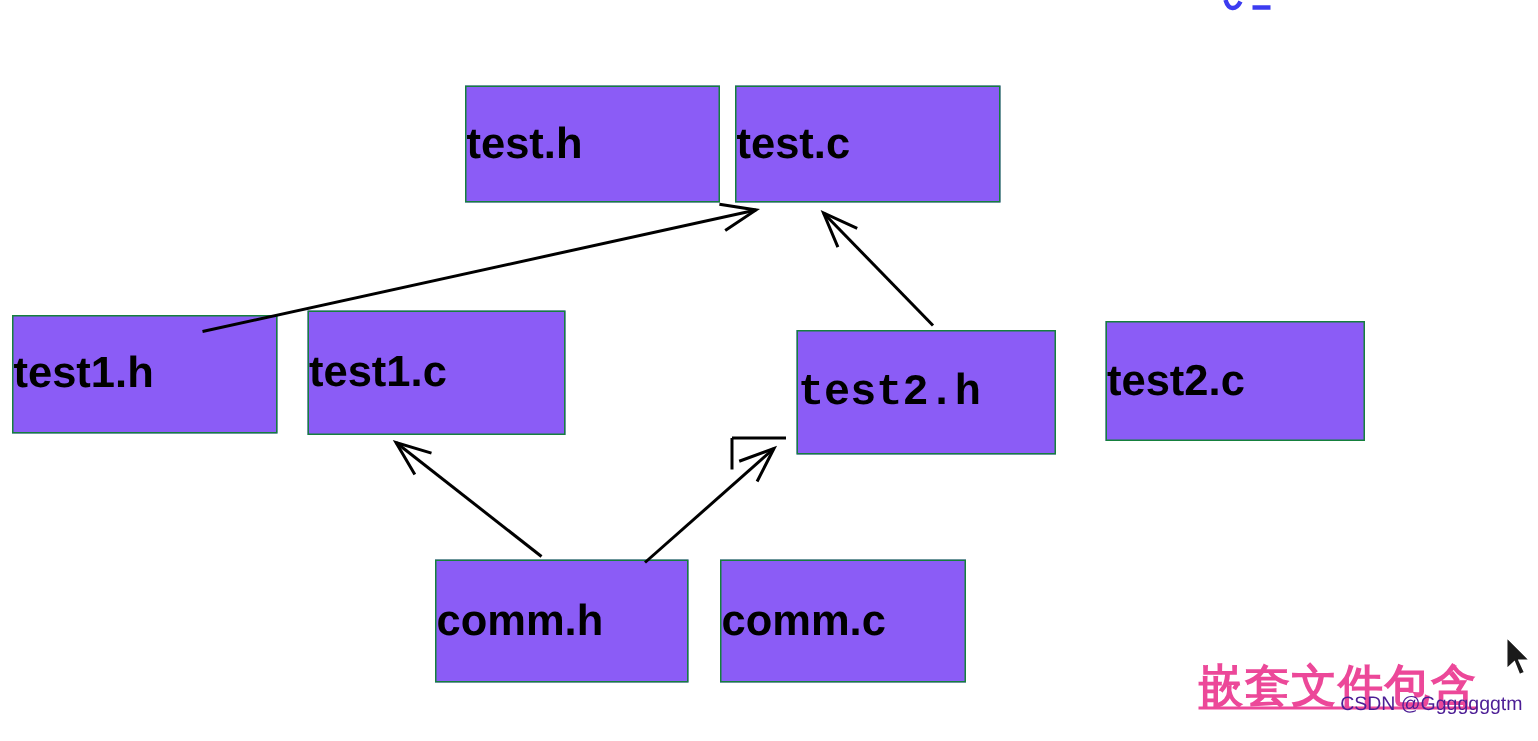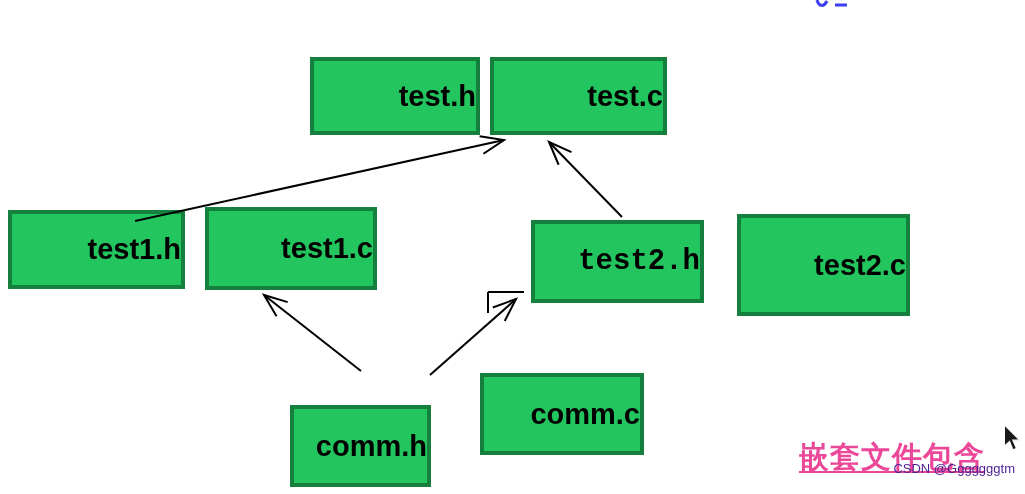--- a/index.html
+++ b/index.html
@@ -9,25 +9,25 @@
   .stage {
     position:relative;
     width:1025px;
     height:494px;
     background:#ffffff;
     overflow:hidden;
   }
 
   .node {
     position:absolute;
-    border:4px solid #15803d;
-    background:#22c55e;
+    border:1px solid #15803d;
+    background:#8b5cf6;
     display:flex;
     align-items:center;
-    justify-content:flex-end;
+    justify-content:flex-start;
   }
   .node span {
     font-size:29px;
     font-weight:700;
     color:#000000;
     white-space:nowrap;
   }
 
   #arrow-layer {
     position:absolute;
@@ -73,36 +73,36 @@
   }
 </style>
 </head>
 <body>
 
 <div class="stage" id="stage">
 
   <div class="node" style="left: 310px; top: 57px; width: 170px; height: 78px;">
       <span>test.h</span>
     </div>
-    <div class="node" style="left: 490px; top: 57px; width: 177px; height: 78px; padding-left: 44px;">
+    <div class="node" style="left: 490px; top: 57px; width: 177px; height: 78px;">
       <span>test.c</span>
     </div>
     <div class="node" style="left: 8px; top: 210px; width: 177px; height: 79px;">
       <span>test1.h</span>
     </div>
     <div class="node" style="left: 205px; top: 207px; width: 172px; height: 83px;">
       <span>test1.c</span>
     </div>
     <div class="node" style="left: 531px; top: 220px; width: 173px; height: 83px; font-family: Liberation Mono, monospace;">
       <span>test2.h</span>
     </div>
-    <div class="node" style="left: 737px; top: 214px; width: 173px; height: 102px;">
+    <div class="node" style="left: 737px; top: 214px; width: 173px; height: 80px;">
       <span>test2.c</span>
     </div>
-    <div class="node" style="left: 290px; top: 373px; width: 141px; height: 82px; margin-top: 32px;">
+    <div class="node" style="left: 290px; top: 373px; width: 169px; height: 82px;">
       <span>comm.h</span>
     </div>
     <div class="node" style="left: 480px; top: 373px; width: 164px; height: 82px;">
       <span>comm.c</span>
     </div>
     <svg id="arrow-layer" xmlns="http://www.w3.org/2000/svg">
     <defs>
       <marker id="openhead" markerWidth="28" markerHeight="24" refX="25" refY="12" orient="auto" markerUnits="userSpaceOnUse">
         <path d="M2,3 L25,12 L2,21" fill="none" stroke="#000000" stroke-width="2"></path>
       </marker>

